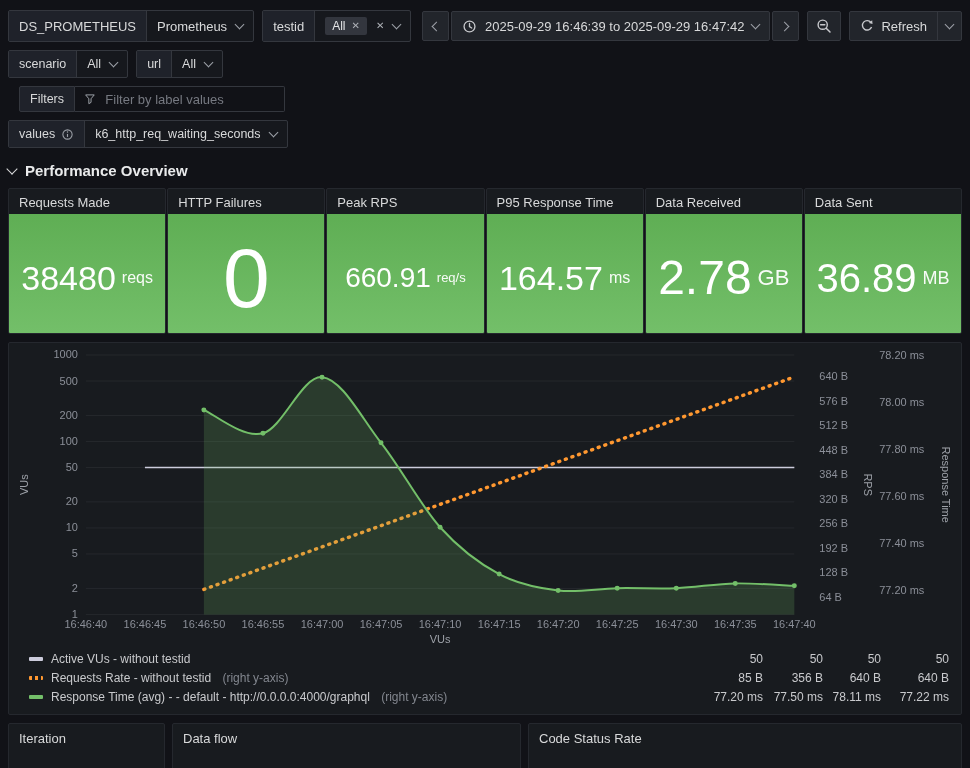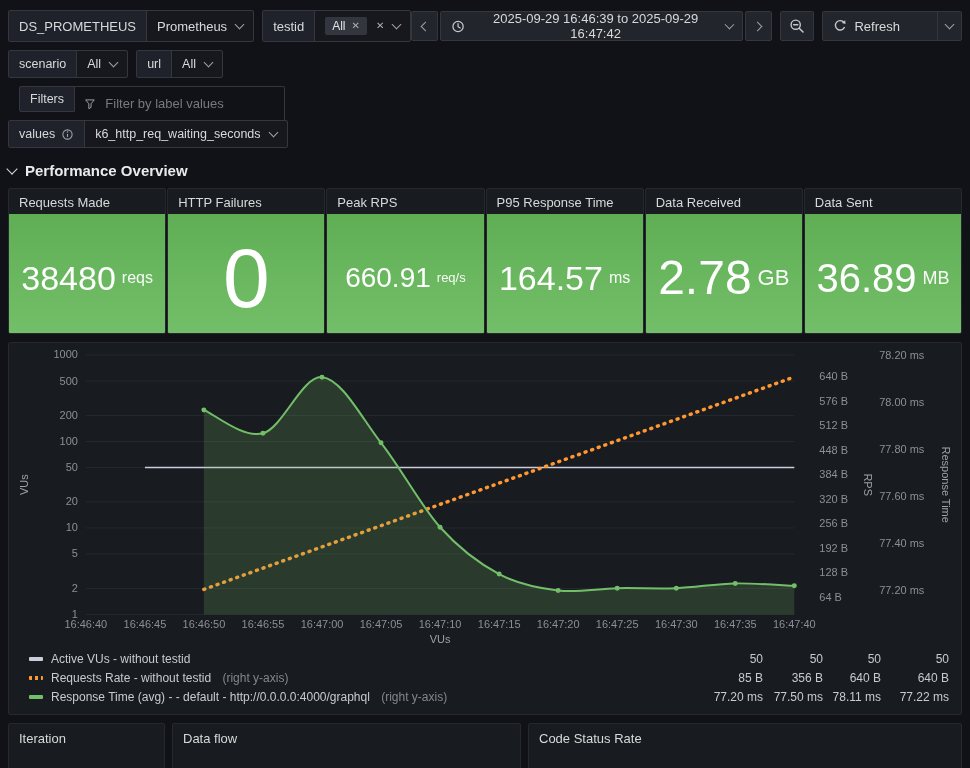--- a/index.html
+++ b/index.html
@@ -21,24 +21,24 @@
   .chev.right{transform:rotate(-45deg);margin:0 2px 0 0;}
   .pill{display:inline-flex;align-items:center;gap:6px;background:#33363e;border-radius:2px;
     padding:2px 7px;font-size:12px;color:#e3e4e6;cursor:pointer;}
   .x-glyph{font-size:10px;color:#aeb1b7;line-height:1;cursor:pointer;}
   .tool-btn{display:inline-flex;align-items:center;gap:8px;height:30px;padding:0 10px;
     background:#22252b;border:1px solid #34373e;border-radius:2px;color:#d8d9da;
     font-size:13px;cursor:pointer;box-sizing:border-box;}
   .tool-btn.icon-only{padding:0 8px;}
   .tight{display:flex;align-items:center;gap:2px;}
   .refresh-group{display:flex;align-items:stretch;height:30px;border:1px solid #34373e;
-    border-radius:2px;background:#22252b;box-sizing:border-box;gap:27px;}
+    border-radius:2px;background:#22252b;box-sizing:border-box;}
   .refresh-main{display:flex;align-items:center;gap:7px;padding:0 10px;cursor:pointer;font-size:13px;}
   .refresh-caret{display:flex;align-items:center;padding:0 8px;border-left:1px solid #34373e;cursor:pointer;}
-  .filter-input{display:flex;align-items:center;gap:7px;height:35px;box-sizing:border-box;
+  .filter-input{display:flex;align-items:center;gap:7px;height:26px;box-sizing:border-box;
     padding:0 9px;border:1px solid #34373e;background:#111217;border-radius:2px;width:210px;}
   .filter-input input{background:transparent;border:none;outline:none;color:#d8d9da;
     font-size:13px;width:100%;font-family:"Liberation Sans",sans-serif;}
   .filter-input input::placeholder{color:#767981;}
   .icon-svg{display:block;}
   
   .section-header{display:flex;align-items:center;gap:9px;margin:14px 0 9px;cursor:pointer;}
   .section-header .chev{width:7px;height:7px;border-color:#d8d9da;}
   .section-title{font-size:15px;font-weight:700;color:#e9eaeb;}
   

